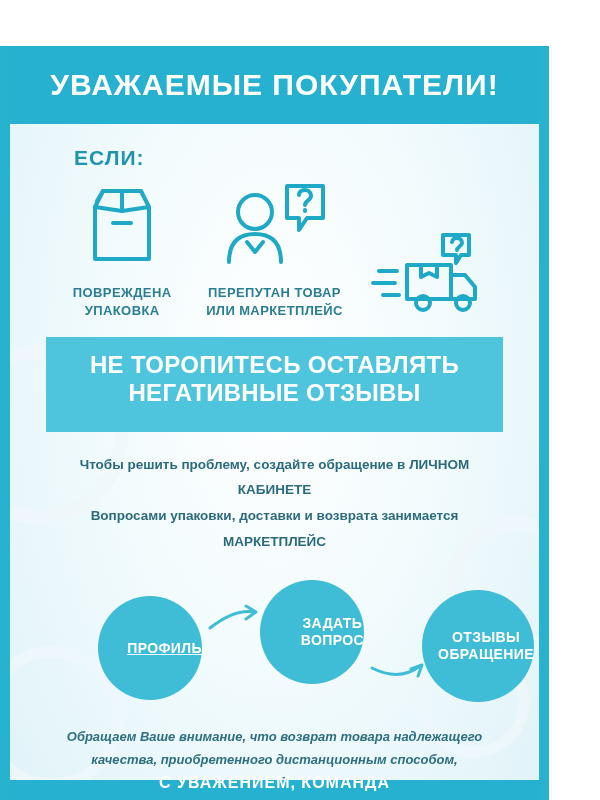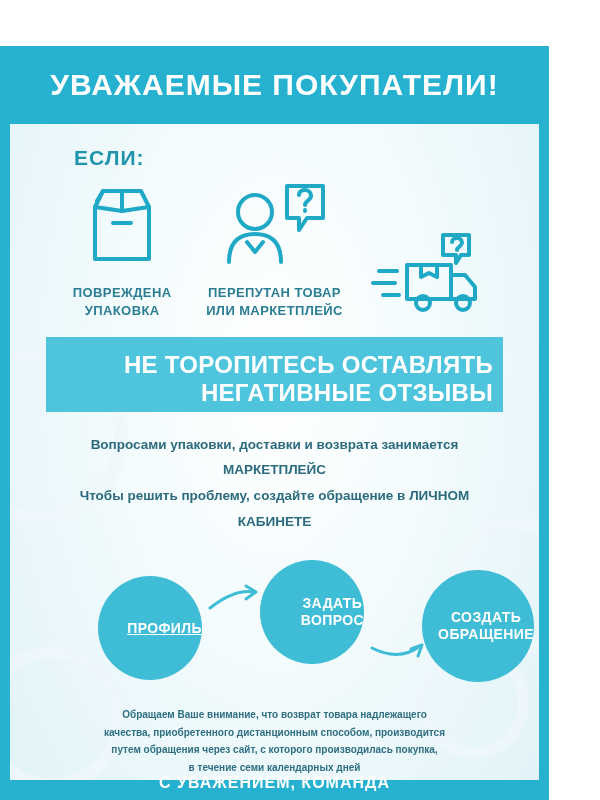--- a/index.html
+++ b/index.html
@@ -90,22 +90,22 @@
     font-size: 13px;
     font-weight: bold;
     color: #2b7e94;
     line-height: 1.35;
     letter-spacing: 0.4px;
   }
 
   .callout {
     margin: 18px 14px 0 14px;
     background: #4ec5dd;
-    padding: 14px 10px 4px 10px;
-    text-align: right;
+    padding: 14px 10px 24px 10px;
+    text-align: center;
   }
   .callout-line {
     color: #ffffff;
     font-size: 24px;
     font-weight: bold;
     line-height: 1.18;
     letter-spacing: 0.3px;
   }
   .sub-lines {
     margin: 10px 14px 0 14px;
@@ -153,23 +153,24 @@
   .circle.c3 { width: 112px; height: 112px; left: 390px; top: 22px; }
 
   .arrow-svg { position: absolute; left: 0; top: 0; }
 
   .footer-note {
     margin: 8px 22px 0 22px;
     text-align: center;
   }
   .footer-note-line {
     color: #2f6f81;
-    font-size: 10px;
+    font-size: 13px;
     font-weight: bold;
     line-height: 1.75;
+    font-style: italic;
   }
 
   .bottom-band {
     position: absolute;
     left: -10px;
     right: -10px;
     bottom: 0;
     height: 66px;
     background: #25b1cf;
     display: flex;
@@ -271,22 +272,22 @@
 
     </div>
 
     <div class="callout">
       <div class="callout-line">НЕ ТОРОПИТЕСЬ ОСТАВЛЯТЬ</div>
       <div class="callout-line">НЕГАТИВНЫЕ ОТЗЫВЫ</div>
     </div>
 
 
     <div class="note-lines">
+      <div class="note-line">Чтобы решить проблему, создайте обращение в ЛИЧНОМ КАБИНЕТЕ</div>
       <div class="note-line">Вопросами упаковки, доставки и возврата занимается МАРКЕТПЛЕЙС</div>
-      <div class="note-line">Чтобы решить проблему, создайте обращение в ЛИЧНОМ КАБИНЕТЕ</div>
     </div>
 
     <div class="steps">
       <svg class="arrow-svg" width="556" height="150" viewBox="0 0 556 150" fill="none" stroke="#3fbcd6" stroke-width="3" stroke-linecap="round" stroke-linejoin="round">
         <path d="M178 60 C196 46 210 42 222 44"></path>
         <path d="M214 38 L224 44 L214 51"></path>
         <path d="M340 100 C360 110 375 108 388 98"></path>
         <path d="M379 101 L390 97 L386 108"></path>
       </svg>
 
@@ -294,21 +295,21 @@
         <span>ПРОФИЛЬ</span>
       </div>
       <div class="circle c2">
         <div>
           <span>ЗАДАТЬ</span><br>
           <span>ВОПРОС</span>
         </div>
       </div>
       <div class="circle c3">
         <div>
-          <span>СОЗДАТЬ</span><br>
+          <span>ОТЗЫВЫ</span><br>
           <span>ОБРАЩЕНИЕ</span>
         </div>
       </div>
     </div>
 
     <div class="footer-note">
       <div class="footer-note-line">Обращаем Ваше внимание, что возврат товара надлежащего</div>
       <div class="footer-note-line">качества, приобретенного дистанционным способом,  производится</div>
       <div class="footer-note-line">путем обращения через сайт, с которого производилась покупка,</div>
       <div class="footer-note-line">в течение семи календарных дней</div>

